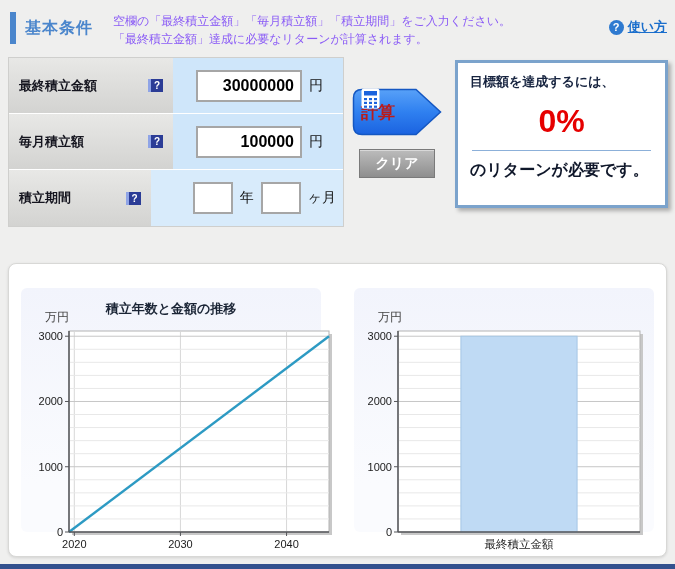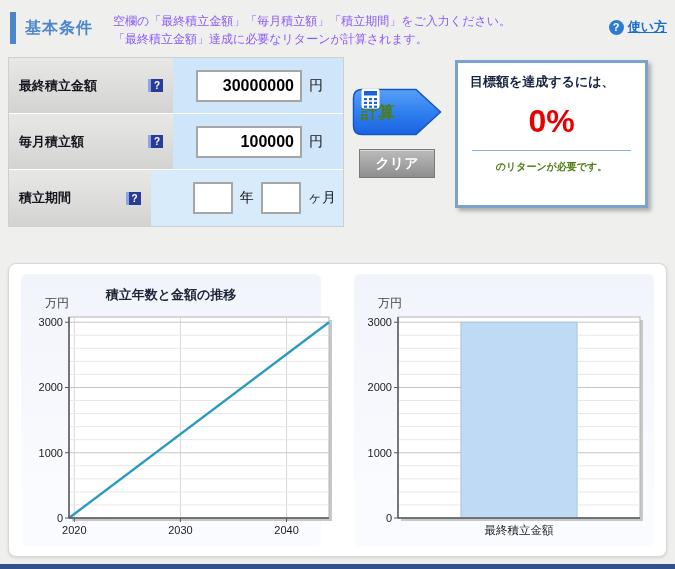--- a/index.html
+++ b/index.html
@@ -35,37 +35,37 @@
     font-weight:bold; text-align:right; padding:0 6px; font-family:inherit; }
   .small-input { width:34px; height:32px; border:2px solid #a6a6a6; background:#fff; font-size:15px;
     font-weight:bold; text-align:right; padding:0 18px; font-family:inherit; }
   .unit { font-size:14px; color:#111; margin-left:7px; margin-right:7px; white-space:nowrap; }
 
   
   .buttons-col { position:absolute; left:352px; top:88px; width:95px; }
   .calc-button { position:relative; width:90px; height:48px; cursor:pointer; }
   .calc-button svg { position:absolute; left:0; top:0; }
   .calc-content { position:absolute; left:9px; top:0; height:48px; display:flex; align-items:center; gap:5px;
-    color:#4d7c0f; font-size:17px; font-weight:bold; }
+    color:#b91c1c; font-size:17px; font-weight:bold; }
   .clear-button { margin:13px 0 0 7px; width:76px; height:29px; background:linear-gradient(180deg,#bcbcbc,#8e8e8e);
     border:1px solid #7a7a7a; border-radius:0; color:#fff; font-size:14px; font-weight:bold;
     font-family:inherit; cursor:pointer; box-shadow:inset 0 1px 0 #d8d8d8; }
 
   
-  .result-panel { position:absolute; left:455px; top:60px; width:193px; height:148px; background:#fff;
+  .result-panel { position:absolute; left:455px; top:60px; width:213px; height:148px; background:#fff;
     border:3px solid #7ba3cc; box-shadow:3px 3px 4px rgba(0,0,0,.28); padding:10px 12px; }
   .result-line1 { font-size:13px; font-weight:bold; color:#16233f; }
   .result-value { text-align:center; font-size:32px; font-weight:bold; color:#e60000; margin-top:12px; }
   .result-divider { border-top:1px solid #8cb0d9; margin:10px 2px 0; }
-  .result-line2 { font-size:10px; font-weight:bold; color:#4d7c0f; text-align:center; margin-top:9px; }
+  .result-line2 { font-size:16px; font-weight:bold; color:#0f172a; text-align:left; margin-top:9px; }
 
   
   .charts-panel { position:absolute; left:8px; top:263px; width:659px; height:294px; background:#fff;
     border:1px solid #d8d8d6; border-radius:8px; box-shadow:0 1px 3px rgba(0,0,0,.12);
-    padding:10px 12px; display:flex; gap:33px; }
+    padding:24px 12px; display:flex; gap:33px; }
   .chart-card { position:relative; flex:1; border-radius:6px;
     background:linear-gradient(180deg,#f2f4fc 0%,#fafbfe 80%); }
   .chart-title { position:absolute; top:12px; left:0; right:0; text-align:center; font-size:13px;
     font-weight:bold; color:#1b2536; }
   .chart-unit { position:absolute; top:21px; left:24px; font-size:12px; color:#444; }
   svg.chart { position:absolute; left:4px; top:38px; }
 
   
   .footer-bar { position:absolute; left:0; bottom:0; width:675px; height:5px; background:#33518e; }
 </style>

